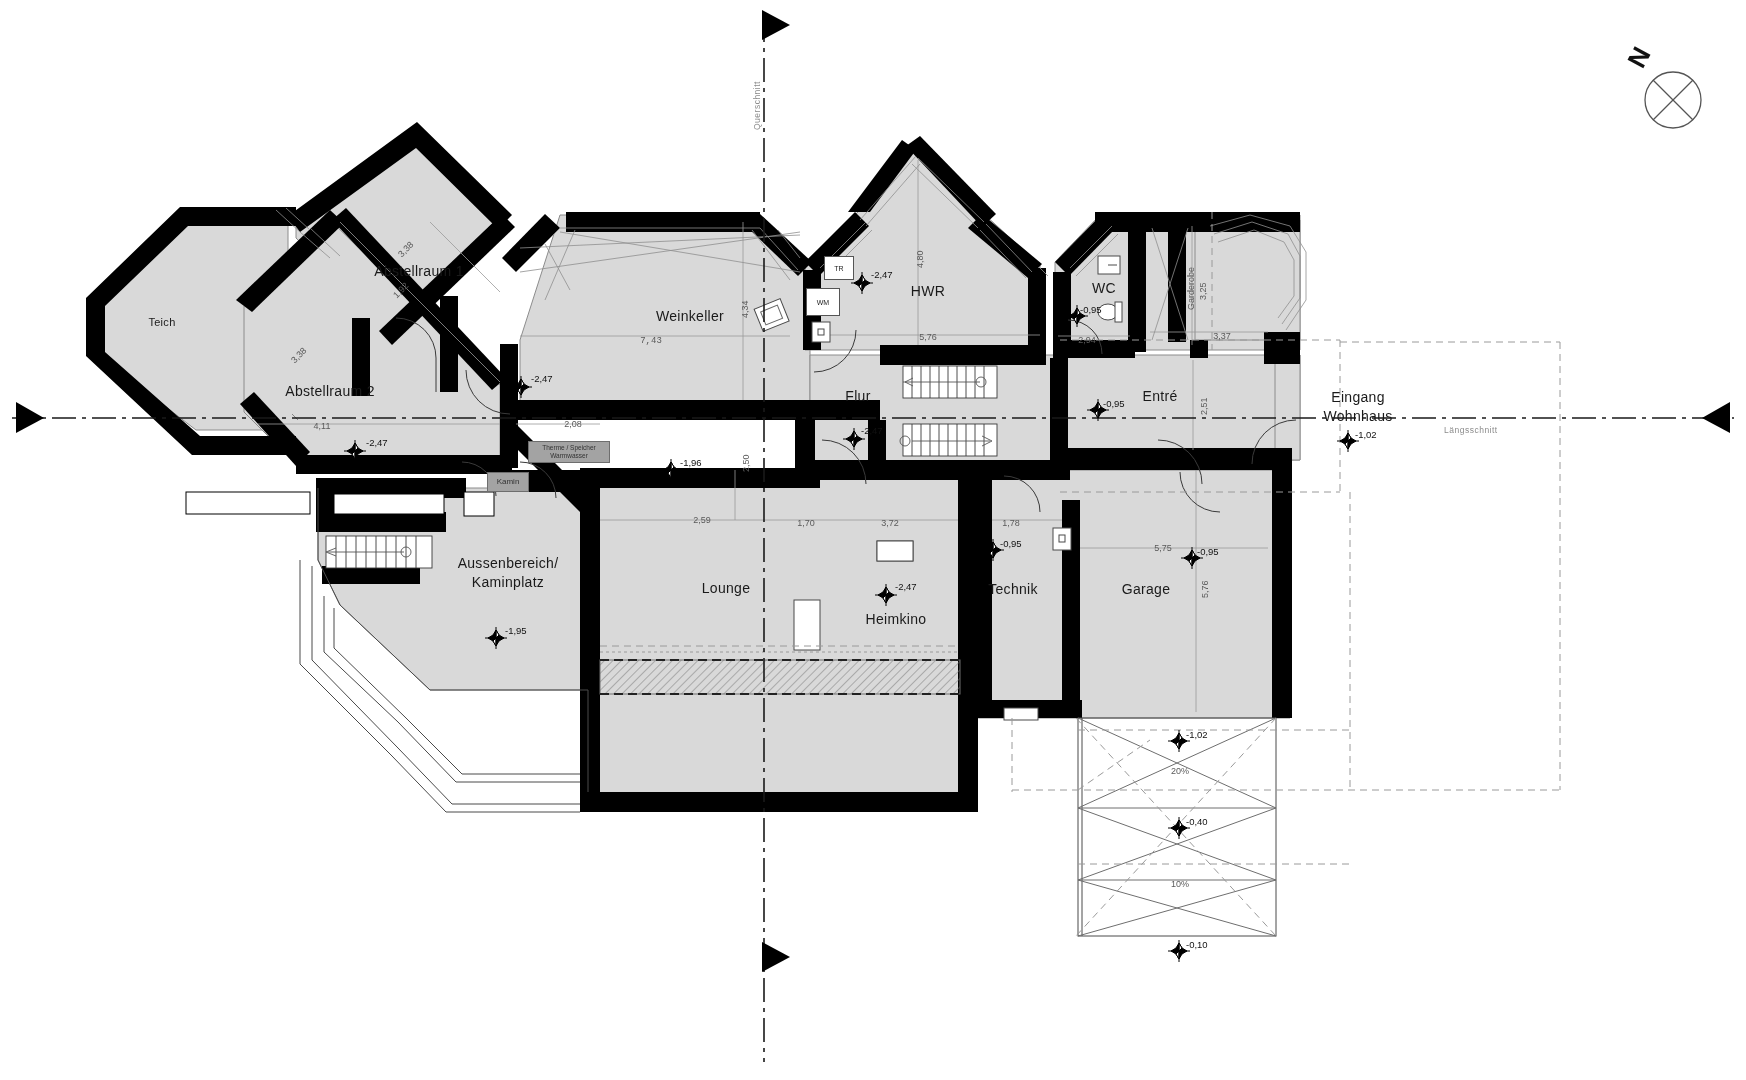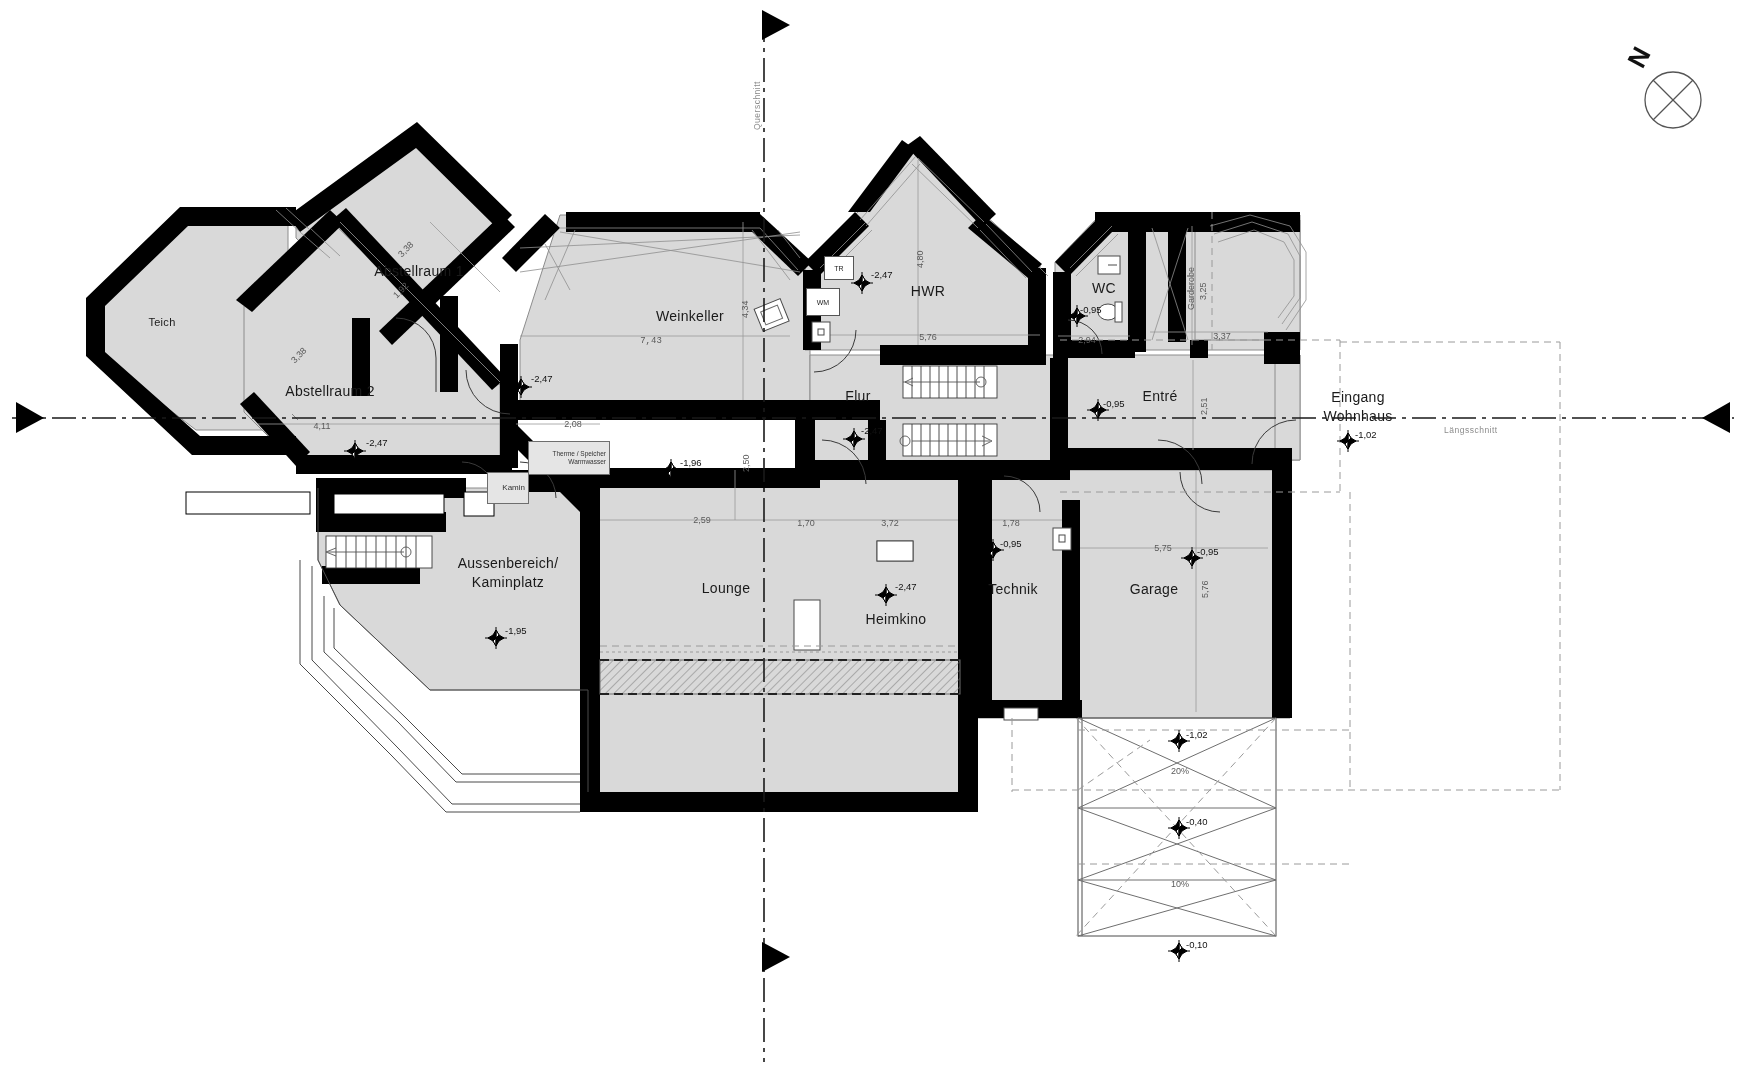--- a/index.html
+++ b/index.html
@@ -6,22 +6,22 @@
   body{width:1746px;height:1080px;overflow:hidden;font-family:"Liberation Sans",sans-serif;}
   #plan{position:relative;width:1746px;height:1080px;background:#fff;}
   svg{position:absolute;left:0;top:0;}
   .lbl{position:absolute;font-family:"Liberation Sans",sans-serif;color:#1a1a1a;white-space:pre;}
   .room{font-size:14px;letter-spacing:.3px;}
   .room.sm{font-size:11px;}
   .dim{font-size:9px;color:#5a5a5a;}
   .elev{font-size:9.5px;color:#111;}
   .sec{font-size:8.5px;color:#8c8c8c;letter-spacing:.5px;}
   .ctr{transform:translate(-50%,-50%);text-align:center;}
-  .boxlbl{position:absolute;border:1px solid #6e6e6e;background:#e5e5e5;font-size:6.5px;
-          color:#333;text-align:right;line-height:1.25;padding:8px 3px;}
+  .boxlbl{position:absolute;border:1px solid #6e6e6e;background:#a3a3a3;font-size:6.5px;
+          color:#333;text-align:center;line-height:1.25;padding:2px 3px;}
   .tinybox{position:absolute;border:1px solid #555;background:#fff;font-size:7px;color:#222;
            display:flex;align-items:center;justify-content:center;}
   .northN{position:absolute;font-size:26px;font-weight:bold;color:#111;
           transform:rotate(-62deg);transform-origin:50% 50%;}
 </style>
 </head>
 <body>
 
 <div id="plan">
 
@@ -465,21 +465,21 @@
   <div class="lbl room ctr" style="left:419px;top:271px;">Abstellraum 1</div>
   <div class="lbl room ctr" style="left:330px;top:391px;">Abstellraum 2</div>
   <div class="lbl room ctr" style="left:690px;top:316px;">Weinkeller</div>
   <div class="lbl room ctr" style="left:928px;top:291px;">HWR</div>
   <div class="lbl room ctr" style="left:1104px;top:288px;">WC</div>
   <div class="lbl room ctr" style="left:1160px;top:396px;">Entré</div>
   <div class="lbl room ctr" style="left:858px;top:396px;">Flur</div>
   <div class="lbl room ctr" style="left:726px;top:588px;">Lounge</div>
   <div class="lbl room ctr" style="left:896px;top:619px;">Heimkino</div>
   <div class="lbl room ctr" style="left:1013px;top:589px;">Technik</div>
-  <div class="lbl room ctr" style="left:1146px;top:589px;margin-left:8px;">Garage</div>
+  <div class="lbl room ctr" style="left:1146px;top:589px;">Garage</div>
   <div class="lbl room ctr" style="left:508px;top:573px;line-height:1.35;">Aussenbereich/
 Kaminplatz</div>
   <div class="lbl room ctr" style="left:1358px;top:407px;line-height:1.35;">Eingang
 Wohnhaus</div>
 
   <div class="boxlbl" style="left:487px;top:472px;width:34px;height:14px;font-size:8px;line-height:14px;">Kamin</div>
   <div class="tinybox" style="left:824px;top:256px;width:28px;height:22px;">TR</div>
   <div class="tinybox" style="left:806px;top:288px;width:32px;height:26px;">WM</div>
   <div class="boxlbl" style="left:528px;top:441px;width:74px;height:16px;">Therme / Speicher
 Warmwasser</div>

